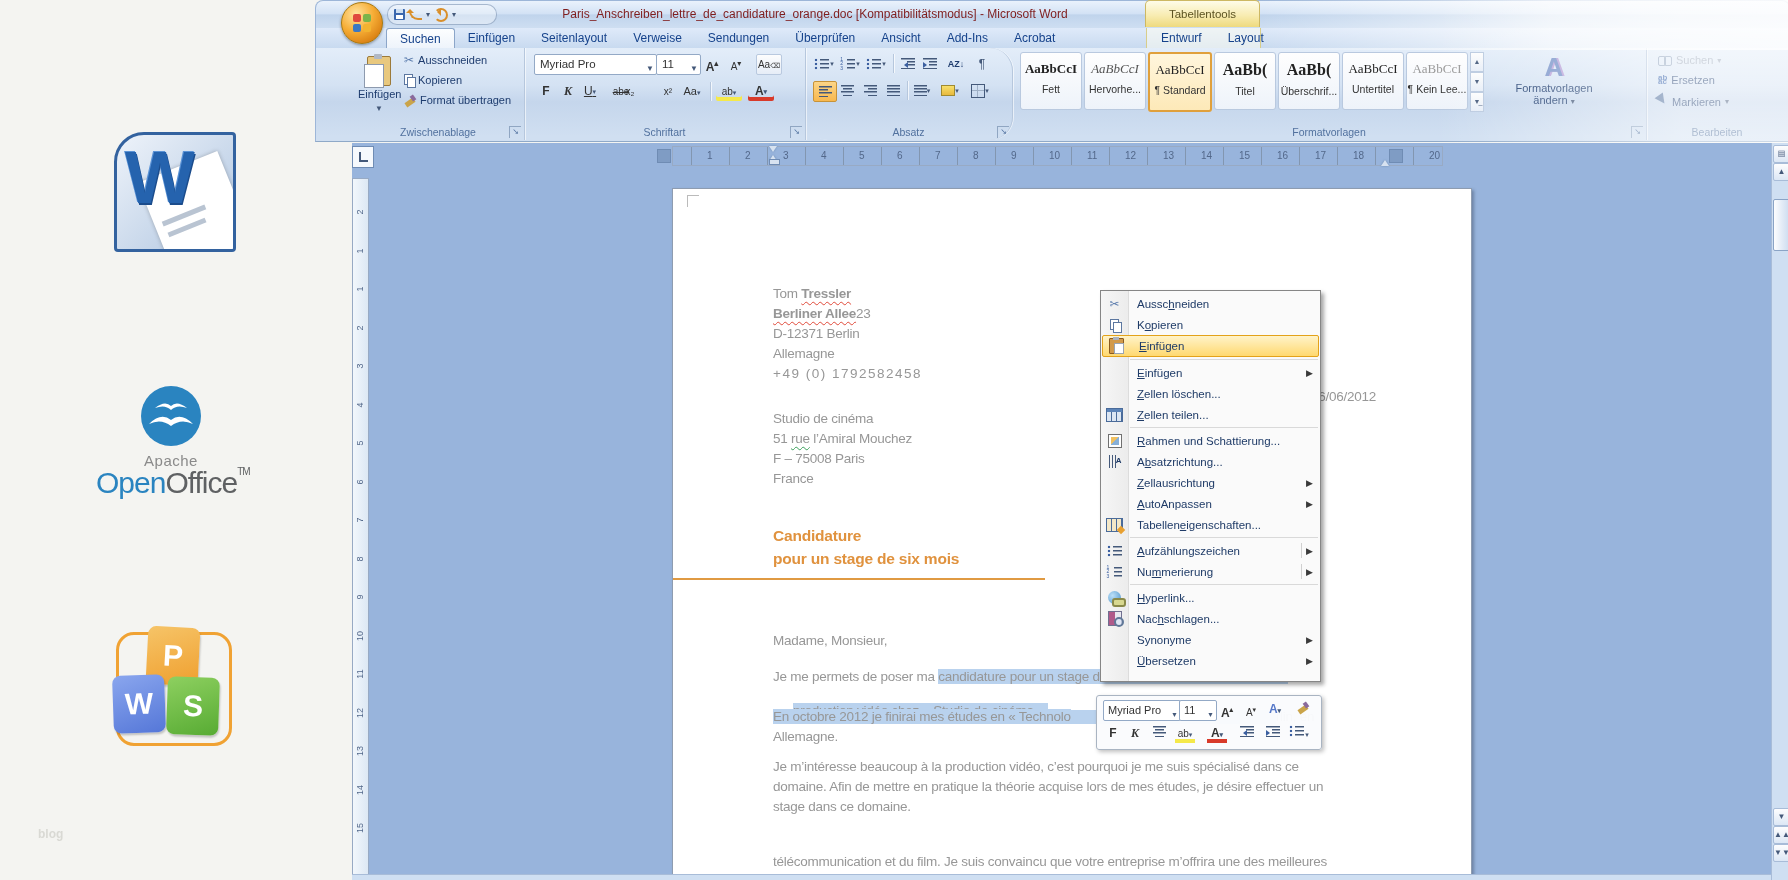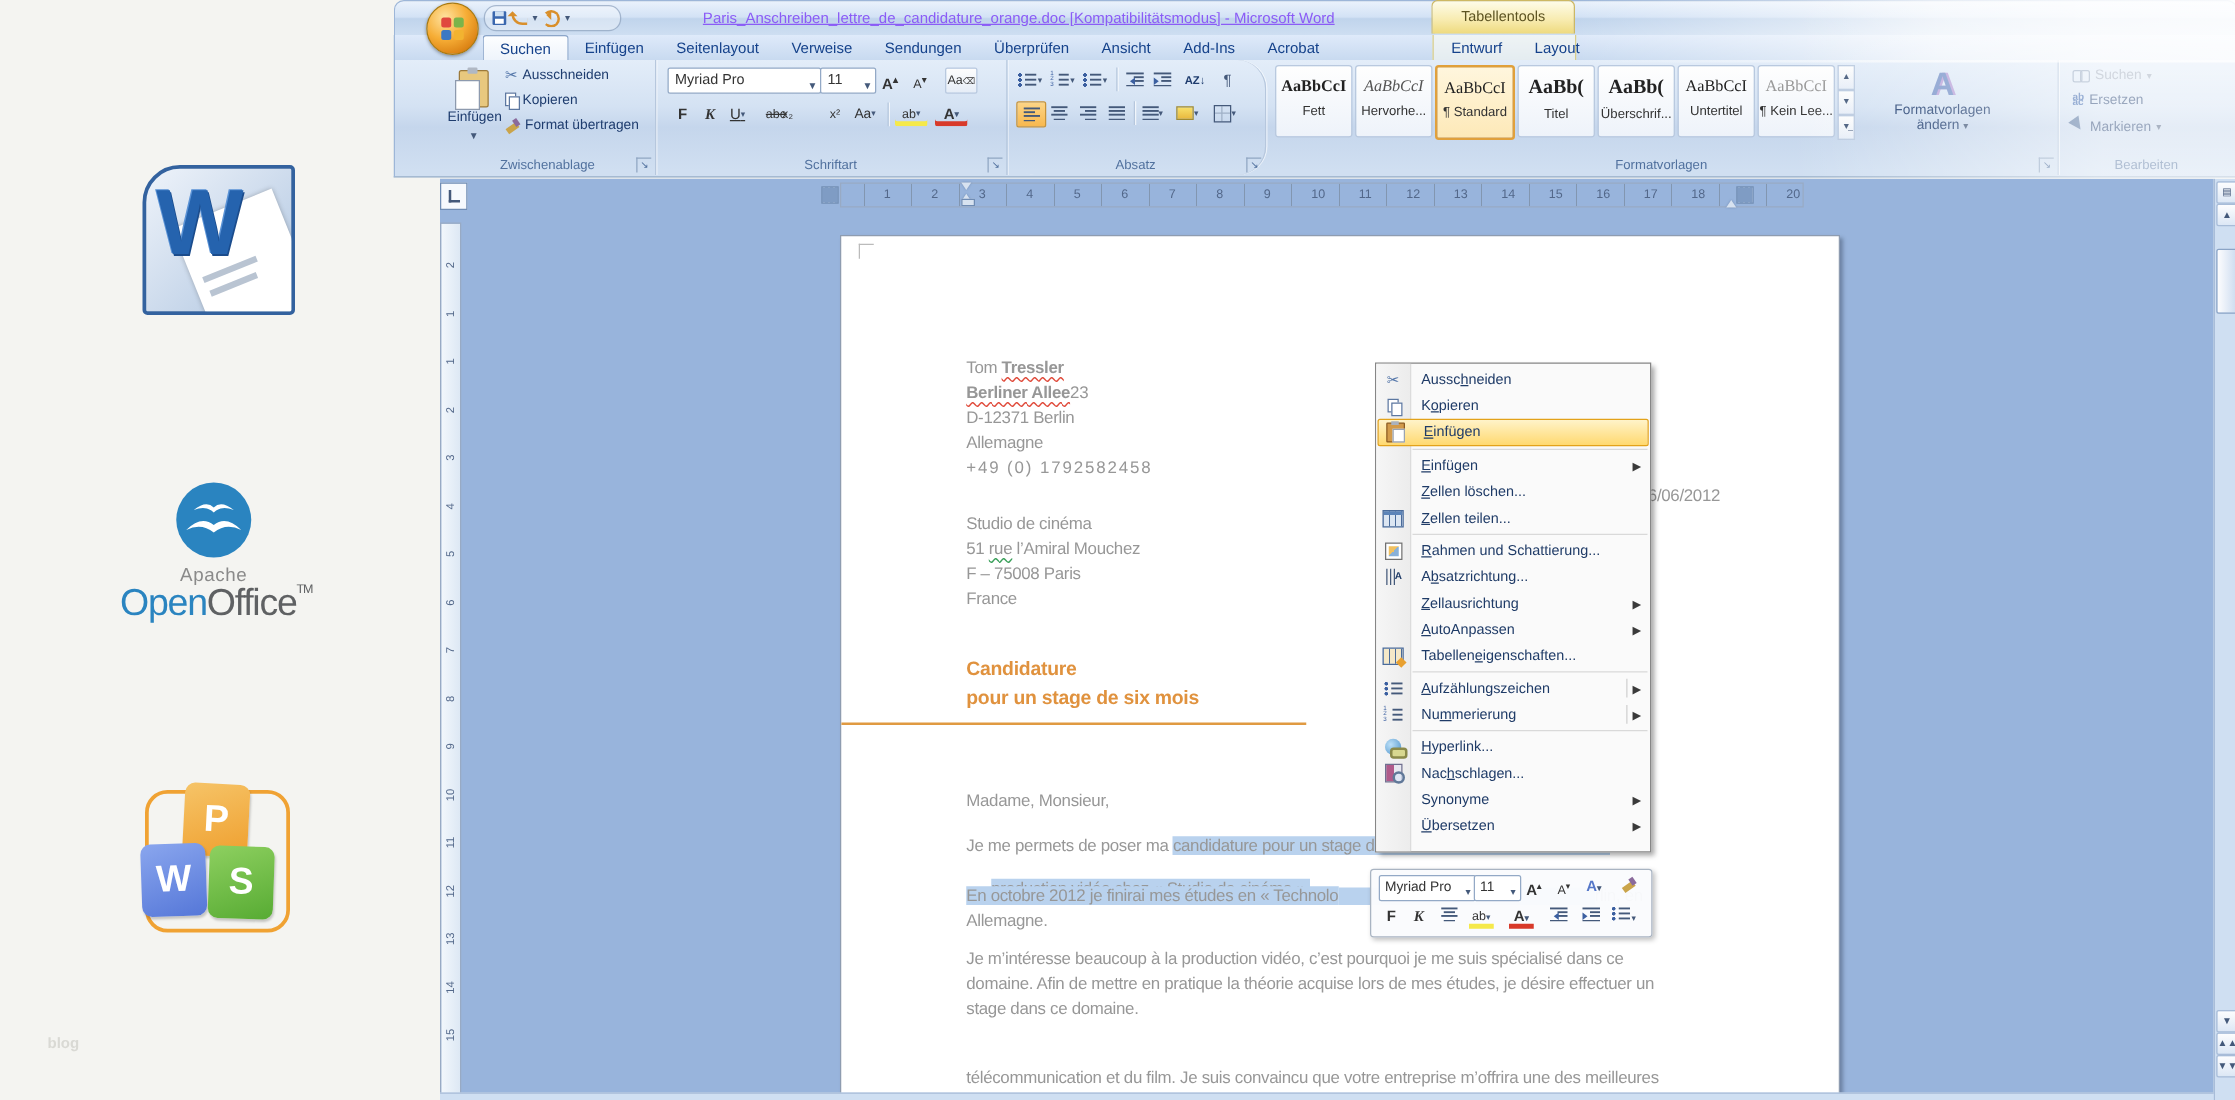--- a/index.html
+++ b/index.html
@@ -24,21 +24,21 @@
   .wpslogo .tile{position:absolute;width:52px;height:58px;border-radius:8px;color:#fff;font-weight:bold;
     font-size:30px;text-align:center;line-height:58px;box-shadow:1px 2px 2px rgba(0,0,0,.2);}
   .tile-p{left:28px;top:-8px;background:linear-gradient(160deg,#f6c468,#ef9f2e);transform:rotate(3deg);}
   .tile-w{left:-6px;top:40px;background:linear-gradient(160deg,#8aa6ee,#5577d8);transform:rotate(-2deg);}
   .tile-s{left:48px;top:42px;background:linear-gradient(160deg,#8ed060,#57ab33);transform:rotate(2deg);}
   .blogmark{left:38px;top:827px;color:#d9d9d4;font-size:12px;font-weight:bold;}
   
   .win{left:315px;top:0;width:1473px;height:880px;}
   .titlebar{left:0;top:0;width:1473px;height:28px;border-radius:8px 8px 0 0;
     background:linear-gradient(#eaf2fc,#d3e2f5 45%,#c0d4ec 50%,#cfdff2);border:1px solid #9db6d8;border-bottom:none;}
-  .title-text{left:170px;top:7px;width:660px;text-align:center;font-size:12px;color:#8b5cf6;white-space:nowrap;text-decoration:underline;}
+  .title-text{left:170px;top:7px;width:660px;text-align:center;font-size:12px;color:#7f1d1d;white-space:nowrap;}
   .officebtn{left:26px;top:2px;width:40px;height:40px;border-radius:50%;
     background:radial-gradient(circle at 35% 28%,#ffe3a0,#f6ad35 45%,#d97f12 80%,#b5650a);
     border:1px solid #a8790f;box-shadow:0 1px 3px rgba(0,0,0,.4);z-index:30;}
   .offgrid{position:absolute;left:11px;top:11px;width:18px;height:18px;}
   .offgrid i{position:absolute;width:8px;height:8px;border-radius:2px;}
   .qat{left:72px;top:4px;width:96px;height:19px;border-radius:10px;background:rgba(255,255,255,.35);
     border:1px solid rgba(110,135,170,.55);display:flex;align-items:center;gap:4px;padding:0 6px;}
   .ic-save{width:11px;height:11px;background:#3a67ae;border-radius:1px;position:relative;}
   .ic-save::before{content:"";position:absolute;left:2px;top:0;width:7px;height:4px;background:#cfe0f2;}
   .ic-save::after{content:"";position:absolute;left:2px;bottom:1px;width:7px;height:4px;background:#fff;}

